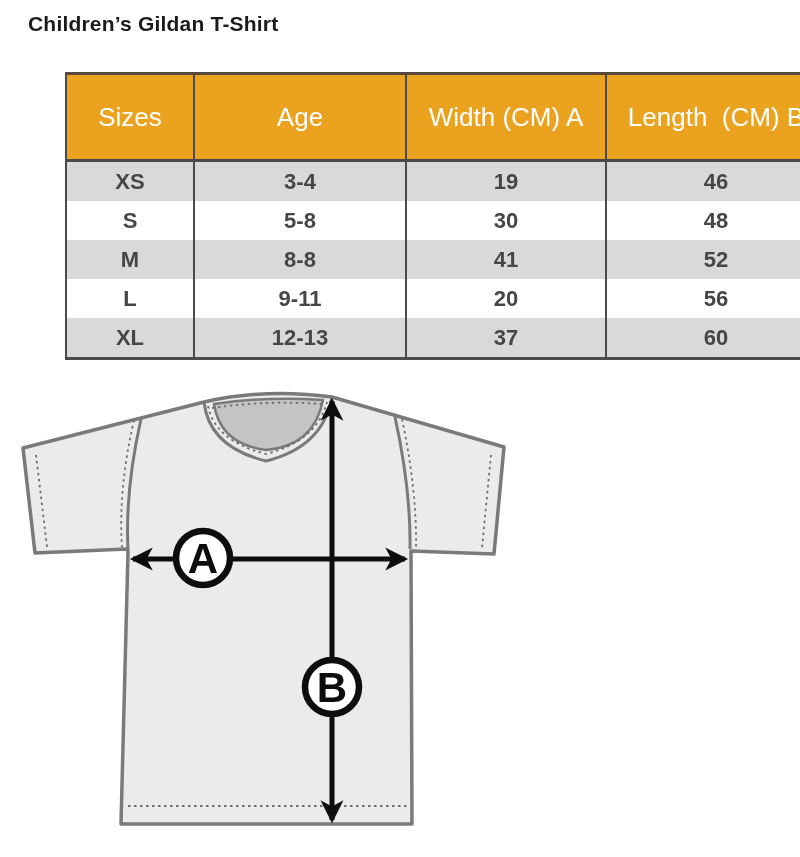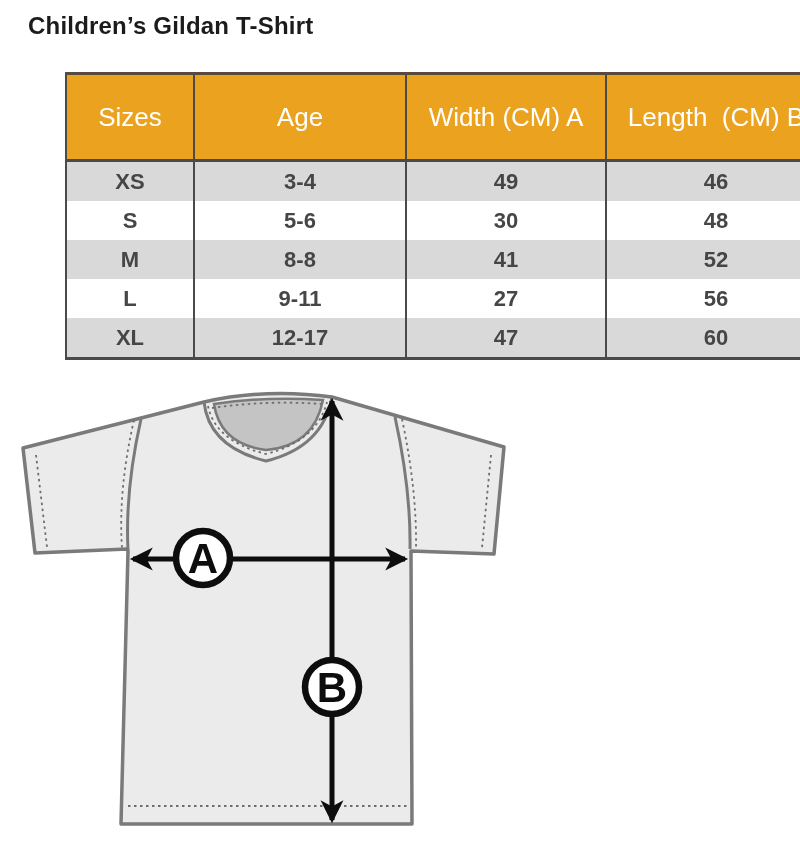--- a/index.html
+++ b/index.html
@@ -3,21 +3,21 @@
 <meta charset="utf-8">
 <style>
   html,body{margin:0;padding:0;background:#ffffff;}
   body{
     width:800px;height:857px;position:relative;overflow:hidden;
     font-family:"Liberation Sans",sans-serif;
     -webkit-font-smoothing:antialiased;
   }
   .page-title{
     position:absolute;left:28px;top:12px;margin:0;
-    font-size:24px;font-weight:700;letter-spacing:.2px;
+    font-size:21px;font-weight:700;letter-spacing:.2px;
     color:var(--title-text,#1b1b1b);
   }
   table.size-chart{
     position:absolute;left:26px;top:72px;width:760px;
     border-collapse:collapse;table-layout:fixed;
     border-top:3px solid var(--table-top-border,#594a3d);
     border-left:2px solid var(--table-border,#4a4a4a);
     border-right:2px solid var(--table-border,#4a4a4a);
     border-bottom:3px solid var(--table-border,#4a4a4a);
     margin-left:39px;
@@ -68,45 +68,45 @@
       <th>Sizes</th>
       <th>Age</th>
       <th>Width (CM) A</th>
       <th>Length  (CM) B</th>
     </tr>
   </thead>
   <tbody>
     <tr>
       <td>XS</td>
       <td>3-4</td>
-      <td>49</td>
+      <td>19</td>
       <td>46</td>
     </tr>
     <tr>
       <td>S</td>
-      <td>5-6</td>
+      <td>5-8</td>
       <td>30</td>
       <td>48</td>
     </tr>
     <tr>
       <td>M</td>
       <td>8-8</td>
       <td>41</td>
       <td>52</td>
     </tr>
     <tr>
       <td>L</td>
       <td>9-11</td>
-      <td>27</td>
+      <td>20</td>
       <td>56</td>
     </tr>
     <tr>
       <td>XL</td>
-      <td>12-17</td>
-      <td>47</td>
+      <td>12-13</td>
+      <td>37</td>
       <td>60</td>
     </tr>
   </tbody>
 </table>
 
 <svg class="shirt-diagram" viewBox="0 378 560 479" xmlns="http://www.w3.org/2000/svg">
   <defs>
     <marker id="ah" viewBox="0 0 12 12" refX="10" refY="6" markerWidth="5" markerHeight="5" orient="auto-start-reverse">
       <path d="M0.5,0.5 L11.5,6 L0.5,11.5 L3.5,6 Z" fill="#0d0d0d"></path>
     </marker>

